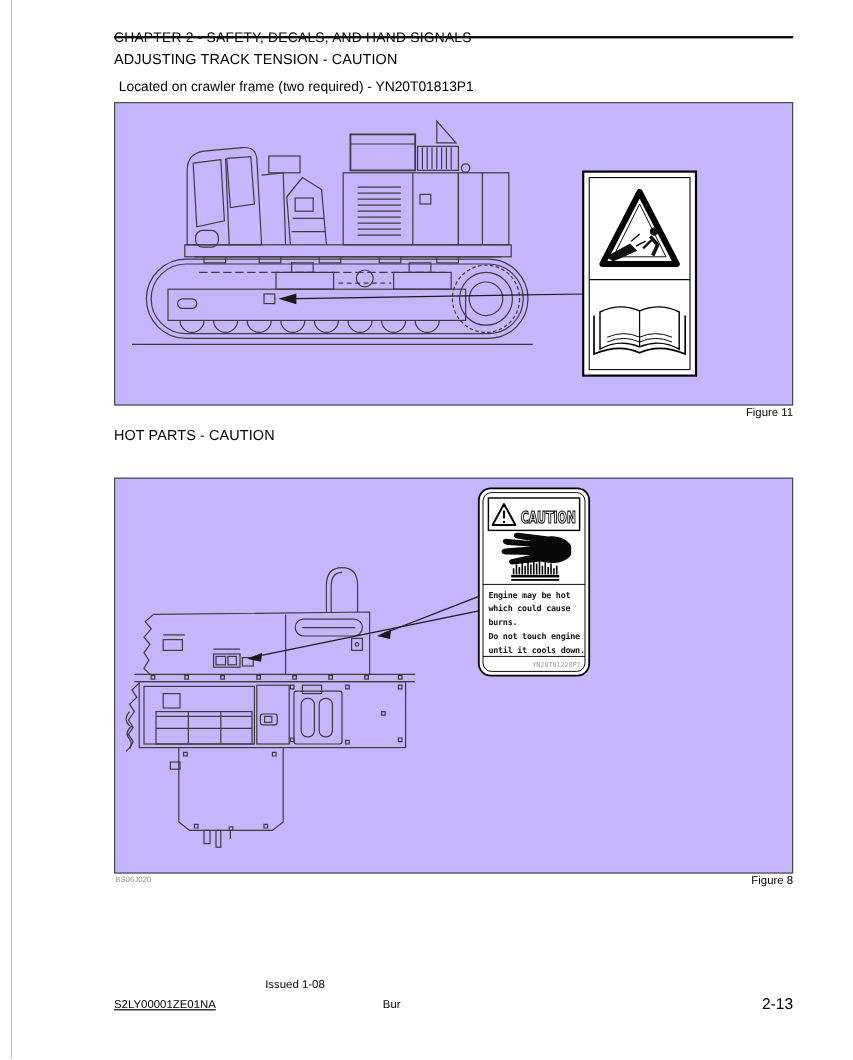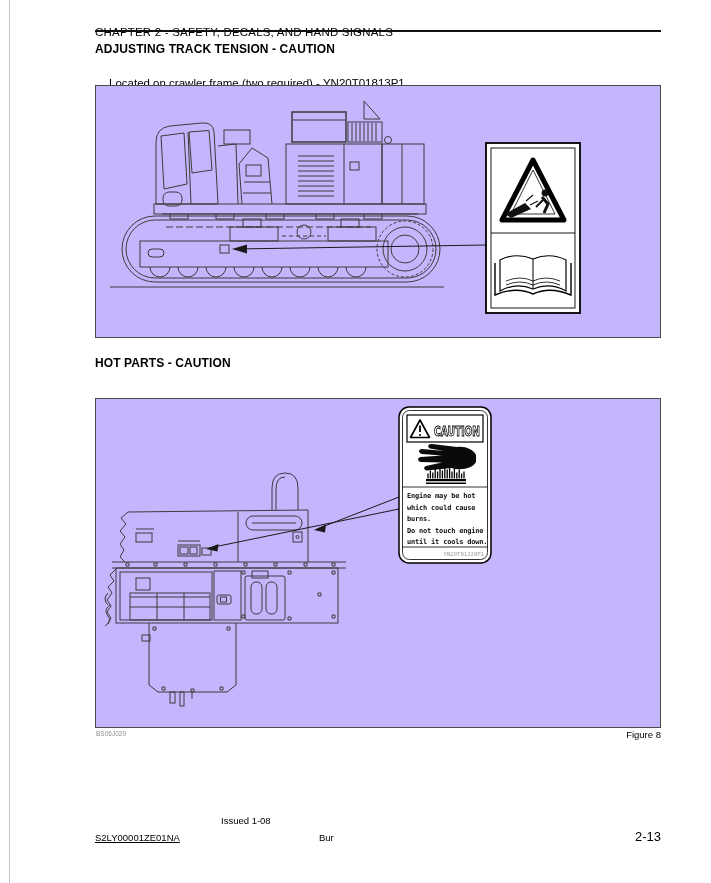--- a/index.html
+++ b/index.html
@@ -2,23 +2,23 @@
 <html><head>
 <meta charset="utf-8">
 <style>
   html,body{margin:0;padding:0;background:#fff;}
   .page{position:relative;width:711px;height:883px;background:#fff;overflow:hidden;
         font-family:"Liberation Sans",sans-serif;color:#000;}
   .page-edge{position:absolute;left:9px;top:0;width:1px;height:883px;background:#c6c6c6;}
   .chapter-header{position:absolute;left:95px;top:26px;width:566px;text-align:left;
         font-size:11.5px;letter-spacing:.2px;}
   .header-rule{position:absolute;left:95px;top:30px;width:566px;height:2px;background:#111;}
-  .sec-h{position:absolute;left:95px;margin:0;font-size:12px;font-weight:bold;letter-spacing:.1px;}
+  .sec-h{position:absolute;left:95px;margin:0;font-size:12px;font-weight:normal;letter-spacing:.1px;}
   .sec1-h{top:42px;} .sec2-h{top:356px;}
-  .sec-p{position:absolute;left:95px;margin:14px;font-size:11.5px;}
+  .sec-p{position:absolute;left:95px;margin:4px;font-size:11.5px;}
   .sec1-p{top:63px;} .sec2-p{top:377px;}
   .figbox{position:absolute;left:95px;width:564px;border:1px solid #4a4a4a;background:#c4b5fd;}
   .fig1{top:85px;height:251px;} .fig2{top:398px;height:328px;}
   .figsvg{display:block;width:100%;height:100%;}
   .figcap{position:absolute;left:95px;width:566px;text-align:right;font-size:9.5px;}
   .cap1{top:339px;} .cap2{top:729px;}
   .bs-code{position:absolute;left:96px;top:730px;font-size:6.5px;color:#8f8f8f;}
   .footer-doc{position:absolute;left:95px;top:832px;font-size:9.5px;text-decoration:underline;}
   .footer-issued{position:absolute;left:221px;top:804px;font-size:9.5px;margin-top:11px;}
   .footer-rev{position:absolute;left:273px;top:832px;font-size:9.5px;padding-left:46px;}
@@ -112,20 +112,21 @@
         <g stroke="#000" fill="none">
           <path d="M399,177 V209 Q420,200 437,208 Q454,200 475,209 V177" stroke-width="1.4"></path>
           <path d="M404,205 Q420,196 437,203 Q454,196 470,205 L470,174 Q454,166 437,173 Q420,166 404,174 Z" stroke-width="1.2" fill="#fff"></path>
           <path d="M437,173 V203" stroke-width="1"></path>
           <path d="M410,199 Q424,193 437,199 Q450,193 464,199" stroke-width="0.8"></path>
           <path d="M410,195 Q424,189 437,195 Q450,189 464,195" stroke-width="0.8"></path>
         </g>
       </g>
     </svg>
   </div>
+  <div class="figcap cap1">Figure 11</div>
 
   <h2 class="sec-h sec2-h">HOT PARTS - CAUTION</h2>
 
   <div class="figbox fig2">
     <svg class="figsvg" viewBox="0 0 564 328">
       <g stroke="#3c3c3c" fill="none" stroke-width="1">
 
         <path d="M32,113 l-7,6 5,6 -6,7 5,6 -5,7 4,6 -4,7 5,5"></path>
         <path d="M32,113 L212,111 V163"></path>
         <path d="M142,113 V163"></path>

